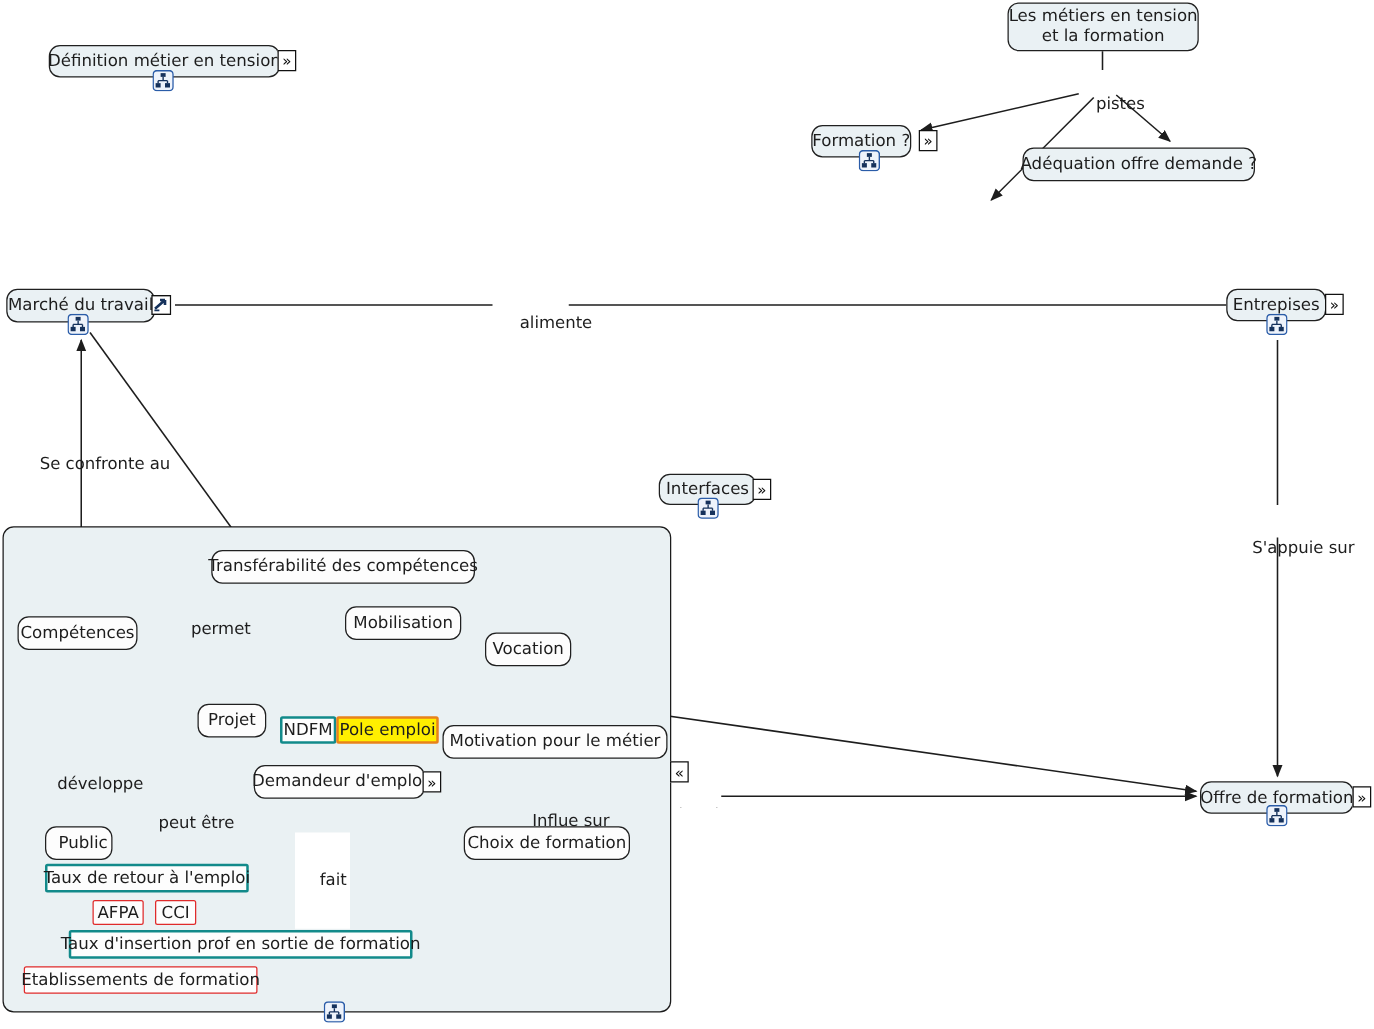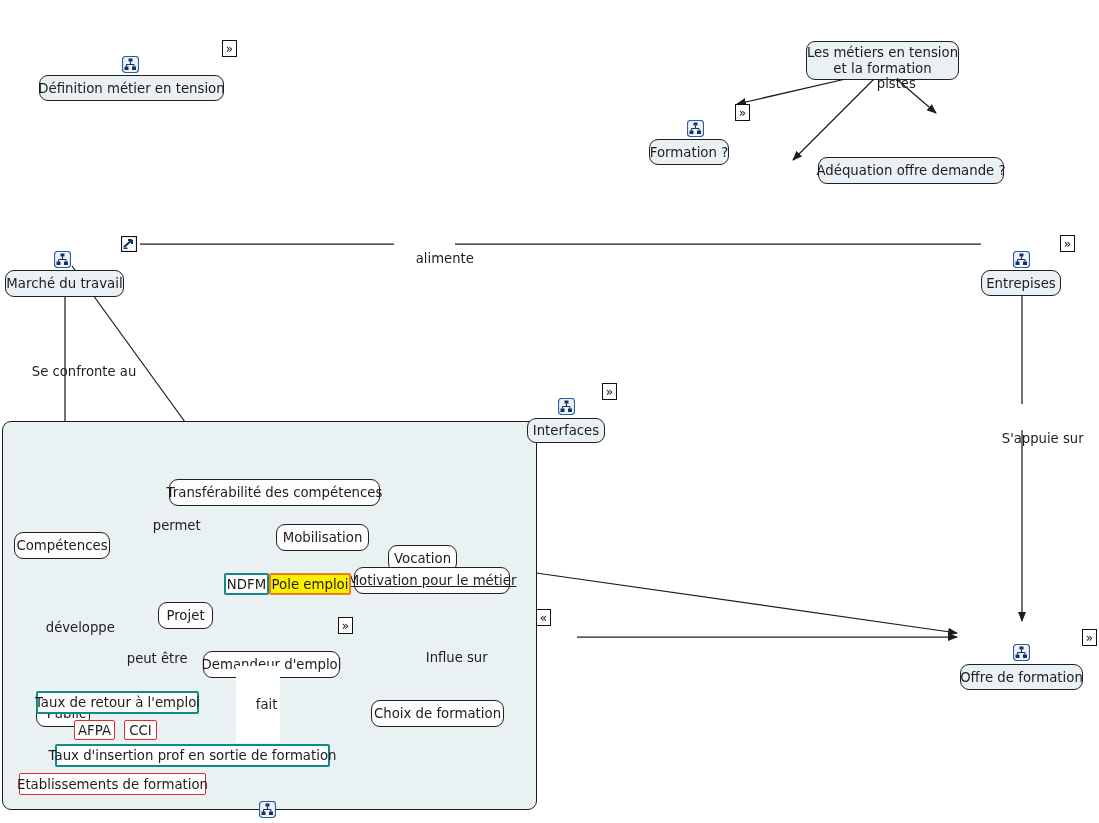--- a/index.html
+++ b/index.html
@@ -43,21 +43,20 @@
     border-radius: 9px;
     color: #1d1d1d;
     font-size: 13.3px;
     line-height: 15px;
     display: flex;
     align-items: center;
     justify-content: center;
     text-align: center;
     padding: 3px 9px;
     white-space: pre;
-    margin-top: 39px;
   }
   .node.two-line { line-height: 16px; }
 
   
   .node.plain {
     background: #fdfdfd;
   }
 
   
   .tagbox {
@@ -297,21 +296,21 @@
 
   <div class="node plain" style="left:276px; top:485px; width:93px; height:27px;">
     <span>Mobilisation</span>
   </div>
 
   <div class="node plain" style="left:388px; top:506px; width:69px; height:27px;">
     <span>Vocation</span>
   </div>
 
 
-  <div class="node plain" style="left:354px; top:528px; width:156px; height:27px;text-decoration:underline;">
+  <div class="node plain" style="left:354px; top:580px; width:180px; height:27px;">
     <span>Motivation pour le métier</span>
   </div>
 
   <div class="node plain" style="left:158px; top:563px; width:55px; height:27px;">
     <span>Projet</span>
   </div>
 
   <div class="node plain" style="left:203px; top:612px; width:137px; height:27px;">
     <span>Demandeur d'emploi</span>
   </div>
@@ -366,21 +365,21 @@
   </div>
   <div class="edge-label" style="left:399px; top:236px;">
     <span>alimente</span>
   </div>
   <div class="edge-label" style="left:15px; top:349px;">
     <span>Se confronte au</span>
   </div>
   <div class="edge-label" style="left:985px; top:416px;">
     <span>S'appuie sur</span>
   </div>
-  <div class="edge-label" style="left:136px; top:503px;text-align:center;">
+  <div class="edge-label" style="left:136px; top:481px;text-align:center;">
     <span>permet</span>
   </div>
   <div class="edge-label" style="left:29px; top:605px;">
     <span>développe</span>
   </div>
   <div class="edge-label" style="left:110px; top:636px;">
     <span>peut être</span>
   </div>
   <div class="edge-label" style="left:409px; top:635px;">
     <span>Influe sur</span>

